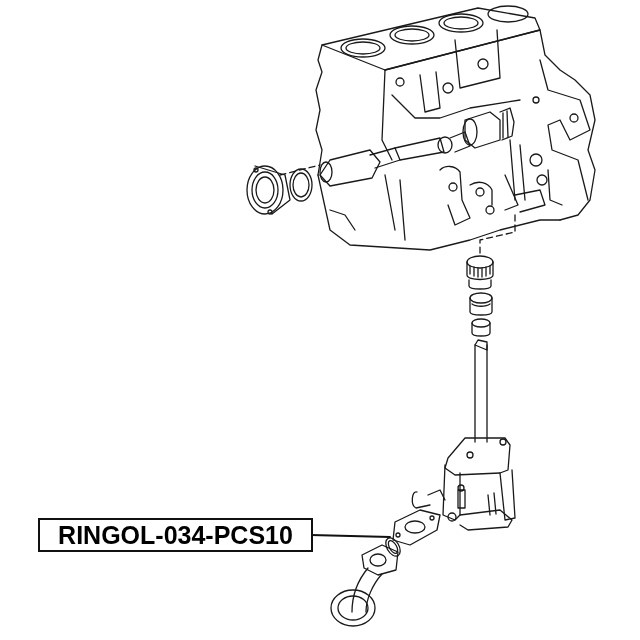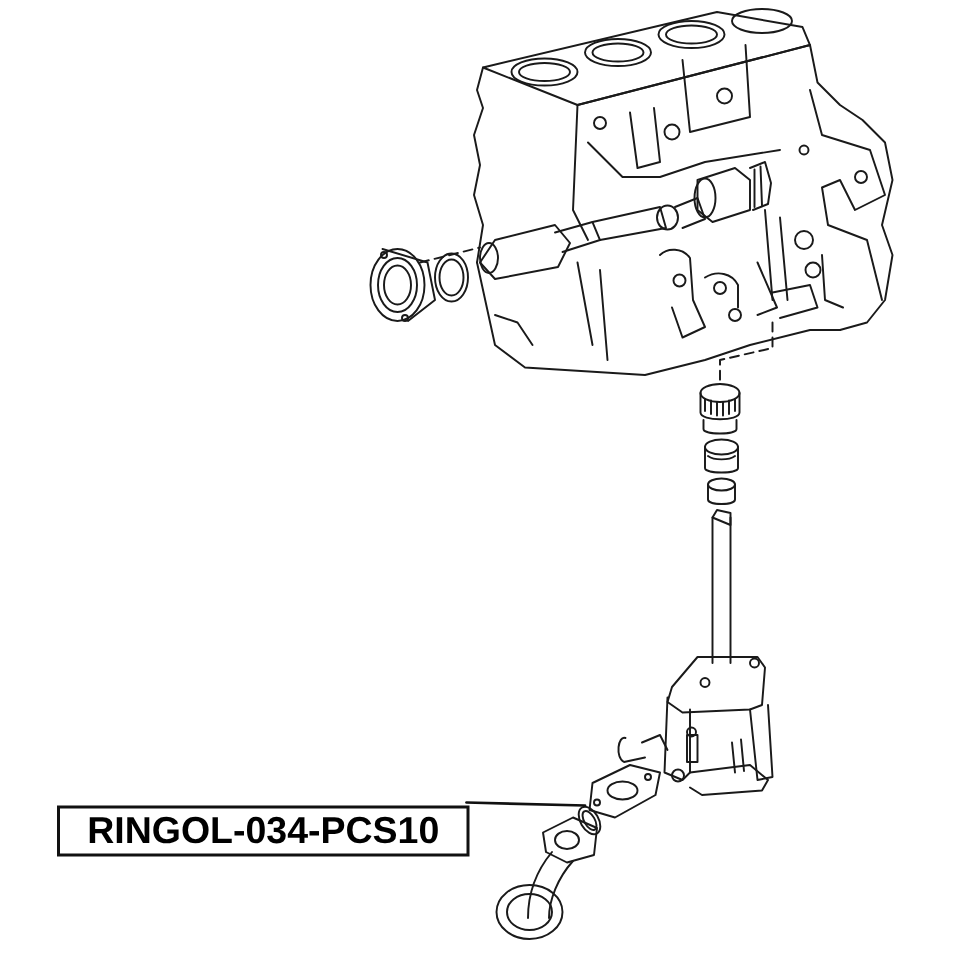--- a/index.html
+++ b/index.html
@@ -4,21 +4,20 @@
 <style>
   html, body { margin: 0; padding: 0; background: #ffffff; }
   body { width: 640px; height: 640px; position: relative; overflow: hidden; font-family: "DejaVu Sans", sans-serif; }
   #diagram { position: absolute; left: 0; top: 0; width: 640px; height: 640px; }
   .part-label {
     position: absolute; left: 38px; top: 518px; width: 271px; height: 30px;
     border: 2px solid #111; background: #fff;
     font-family: "Liberation Sans", sans-serif; font-weight: bold; font-size: 25px;
     line-height: 30px; text-align: center; color: #000; letter-spacing: 0px;
     box-sizing: content-box;
-    margin-top: 19px;
   }
 </style>
 </head>
 <body>
 
 <svg id="diagram" viewBox="0 0 640 640" xmlns="http://www.w3.org/2000/svg" fill="none" stroke="#1a1a1a" stroke-width="1.3" stroke-linejoin="round" stroke-linecap="round">
 
   <g>
 
     <path d="M322 45 L478 8 L535 18 L540 30 L385 70 Z"></path>

